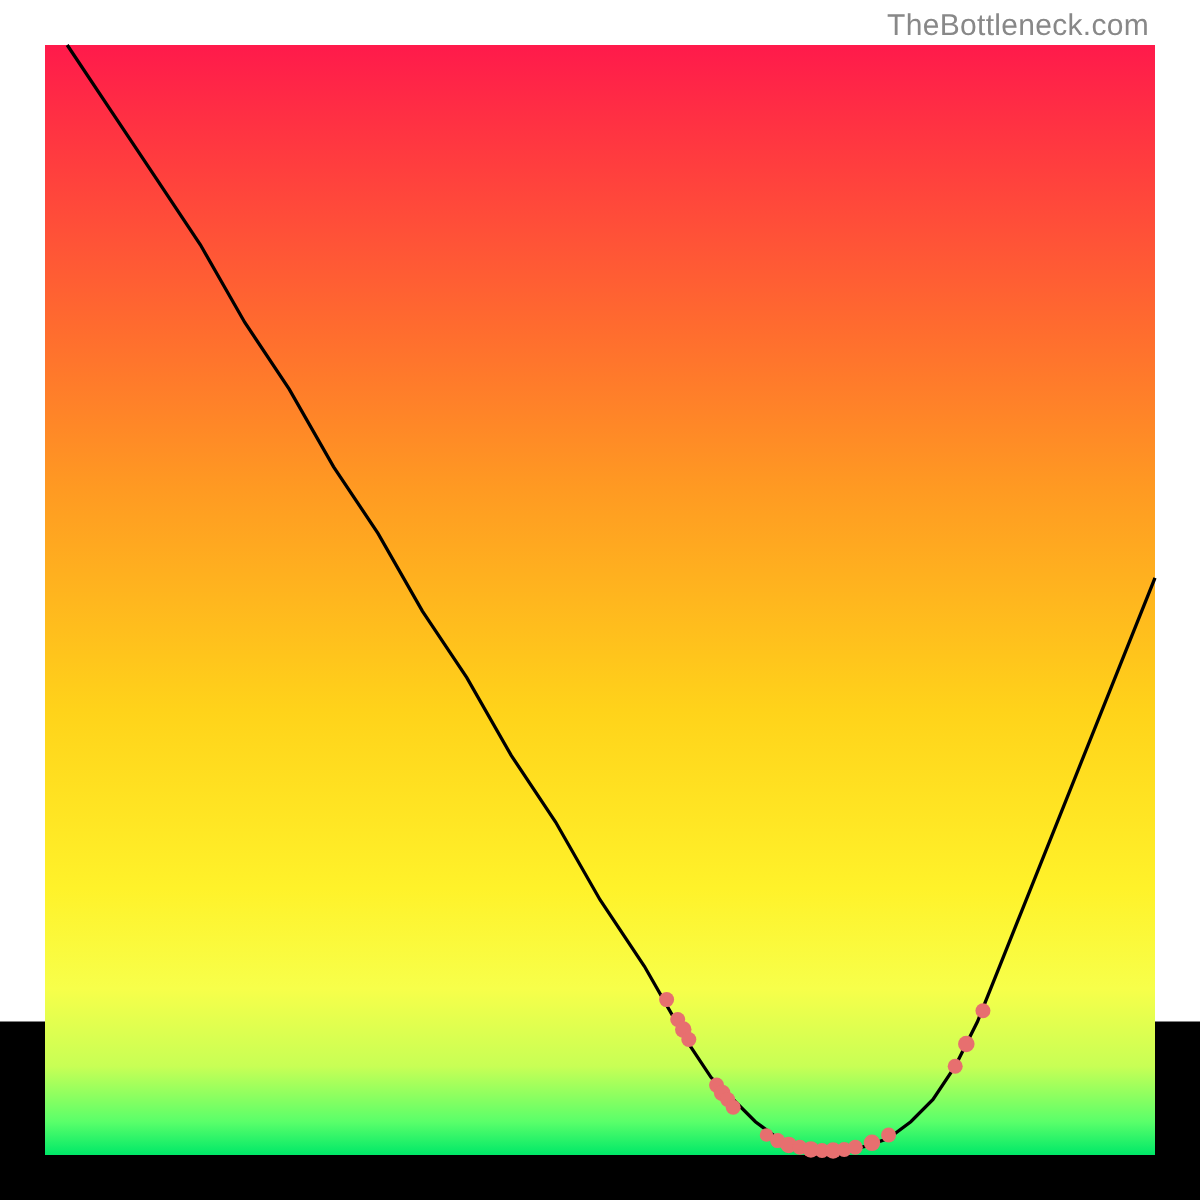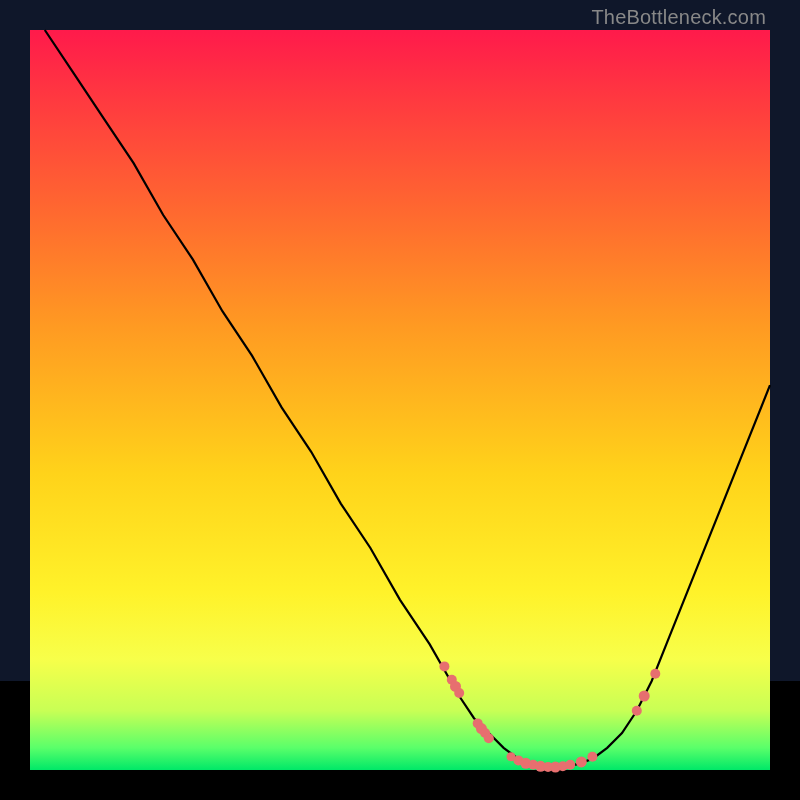--- a/index.html
+++ b/index.html
@@ -1,16 +1,16 @@
 <!DOCTYPE html>
 <html><head>
 <meta charset="utf-8">
 <style>
   html,body{margin:0;padding:0;width:800px;height:800px;background:#000;overflow:hidden;font-family:Arial,Helvetica,sans-serif}
-  .frame{position:absolute;left:0;top:0;width:800px;height:681px;background:#0f172a}
+  .frame{position:absolute;left:0;top:0;width:800px;height:681px;background:#ffffff}
   .plot{position:absolute;left:30px;top:30px;width:740px;height:740px;background:linear-gradient(to bottom,
       #ff1a4b 0%,
       #ff3b3f 10%,
       #ff6a2f 25%,
       #ff9a22 40%,
       #ffd31a 60%,
       #fff22a 76%,
       #f7ff4a 85%,
       #c8ff55 92%,
       #5aff6a 97%,

